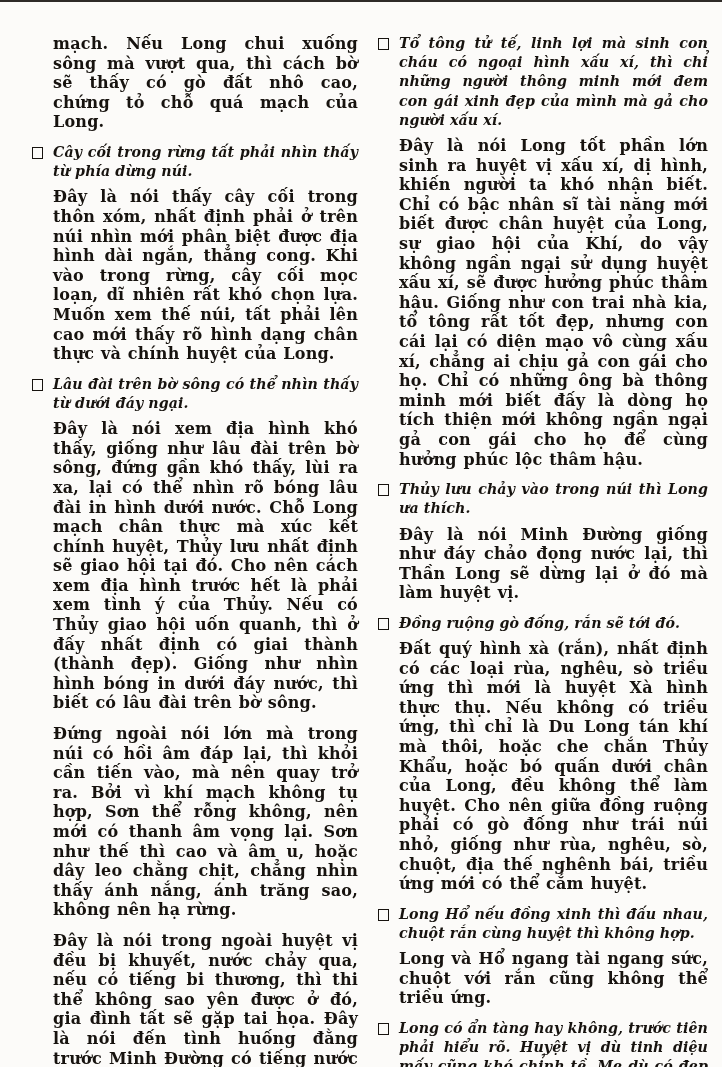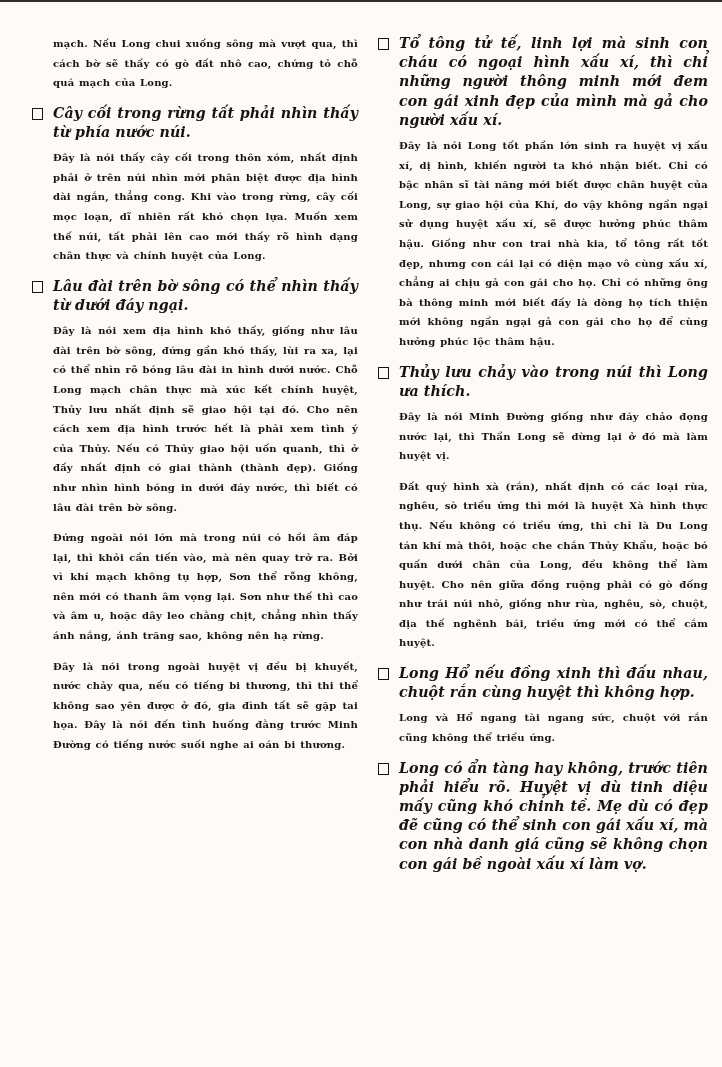--- a/index.html
+++ b/index.html
@@ -23,21 +23,21 @@
     padding: 34px 18px 0 32px;
     gap: 20px;
   }
   .col {
     width: 326px;
     flex: 0 0 326px;
   }
   .col.right { width: 330px; flex: 0 0 330px; }
   .body-par {
     margin: 0 0 11px 21px;
-    font-size: 10px;
+    font-size: 16px;
     line-height: 19.6px;
     font-weight: 600;
     text-align: justify;
     letter-spacing: 0.2px;
     word-spacing: 1px;
   }
   .intro { margin-top: 0; }
   .item { margin: 0 0 11px 0; }
   .head {
     display: flex;
@@ -106,21 +106,21 @@
 <div class="scan-edge"></div>
 
 <div class="page">
 
   <div class="col">
     <p class="body-par intro">mạch. Nếu Long chui xuống sông mà vượt qua, thì cách bờ sẽ thấy có gò đất nhô cao, chứng tỏ chỗ quá mạch của Long.</p>
 
     <section class="item">
       <div class="head">
         <span class="bullet"></span>
-        <span class="heading">Cây cối trong rừng tất phải nhìn thấy từ phía nước núi.</span>
+        <span class="heading">Cây cối trong rừng tất phải nhìn thấy từ phía dừng núi.</span>
       </div>
       <p class="body-par">Đây là nói thấy cây cối trong thôn xóm, nhất định phải ở trên núi nhìn mới phân biệt được địa hình dài ngắn, thẳng cong. Khi vào trong rừng, cây cối mọc loạn, dĩ nhiên rất khó chọn lựa. Muốn xem thế núi, tất phải lên cao mới thấy rõ hình dạng chân thực và chính huyệt của Long.</p>
     </section>
 
     <section class="item">
       <div class="head">
         <span class="bullet"></span>
         <span class="heading">Lâu đài trên bờ sông có thể nhìn thấy từ dưới đáy ngại.</span>
       </div>
       <p class="body-par">Đây là nói xem địa hình khó thấy, giống như lâu đài trên bờ sông, đứng gần khó thấy, lùi ra xa, lại có thể nhìn rõ bóng lâu đài in hình dưới nước. Chỗ Long mạch chân thực mà xúc kết chính huyệt, Thủy lưu nhất định sẽ giao hội tại đó. Cho nên cách xem địa hình trước hết là phải xem tình ý của Thủy. Nếu có Thủy giao hội uốn quanh, thì ở đấy nhất định có giai thành (thành đẹp). Giống như nhìn hình bóng in dưới đáy nước, thì biết có lâu đài trên bờ sông.</p>
@@ -147,20 +147,24 @@
 
     <section class="item">
       <div class="head">
         <span class="bullet"></span>
         <span class="heading">Thủy lưu chảy vào trong núi thì Long ưa thích.</span>
       </div>
       <p class="body-par">Đây là nói Minh Đường giống như đáy chảo đọng nước lại, thì Thần Long sẽ dừng lại ở đó mà làm huyệt vị.</p>
     </section>
 
     <section class="item">
+      <div class="head">
+        <span class="bullet"></span>
+        <span class="heading">Đồng ruộng gò đống, rắn sẽ tới đó.</span>
+      </div>
       <p class="body-par">Đất quý hình xà (rắn), nhất định có các loại rùa, nghêu, sò triều ứng thì mới là huyệt Xà hình thực thụ. Nếu không có triều ứng, thì chỉ là Du Long tán khí mà thôi, hoặc che chắn Thủy Khẩu, hoặc bó quấn dưới chân của Long, đều không thể làm huyệt. Cho nên giữa đồng ruộng phải có gò đống như trái núi nhỏ, giống như rùa, nghêu, sò, chuột, địa thế nghênh bái, triều ứng mới có thể cắm huyệt.</p>
     </section>
 
     <section class="item">
       <div class="head">
         <span class="bullet"></span>
         <span class="heading">Long Hổ nếu đồng xinh thì đấu nhau, chuột rắn cùng huyệt thì không hợp.</span>
       </div>
       <p class="body-par">Long và Hổ ngang tài ngang sức, chuột với rắn cũng không thể triều ứng.</p>
     </section>

